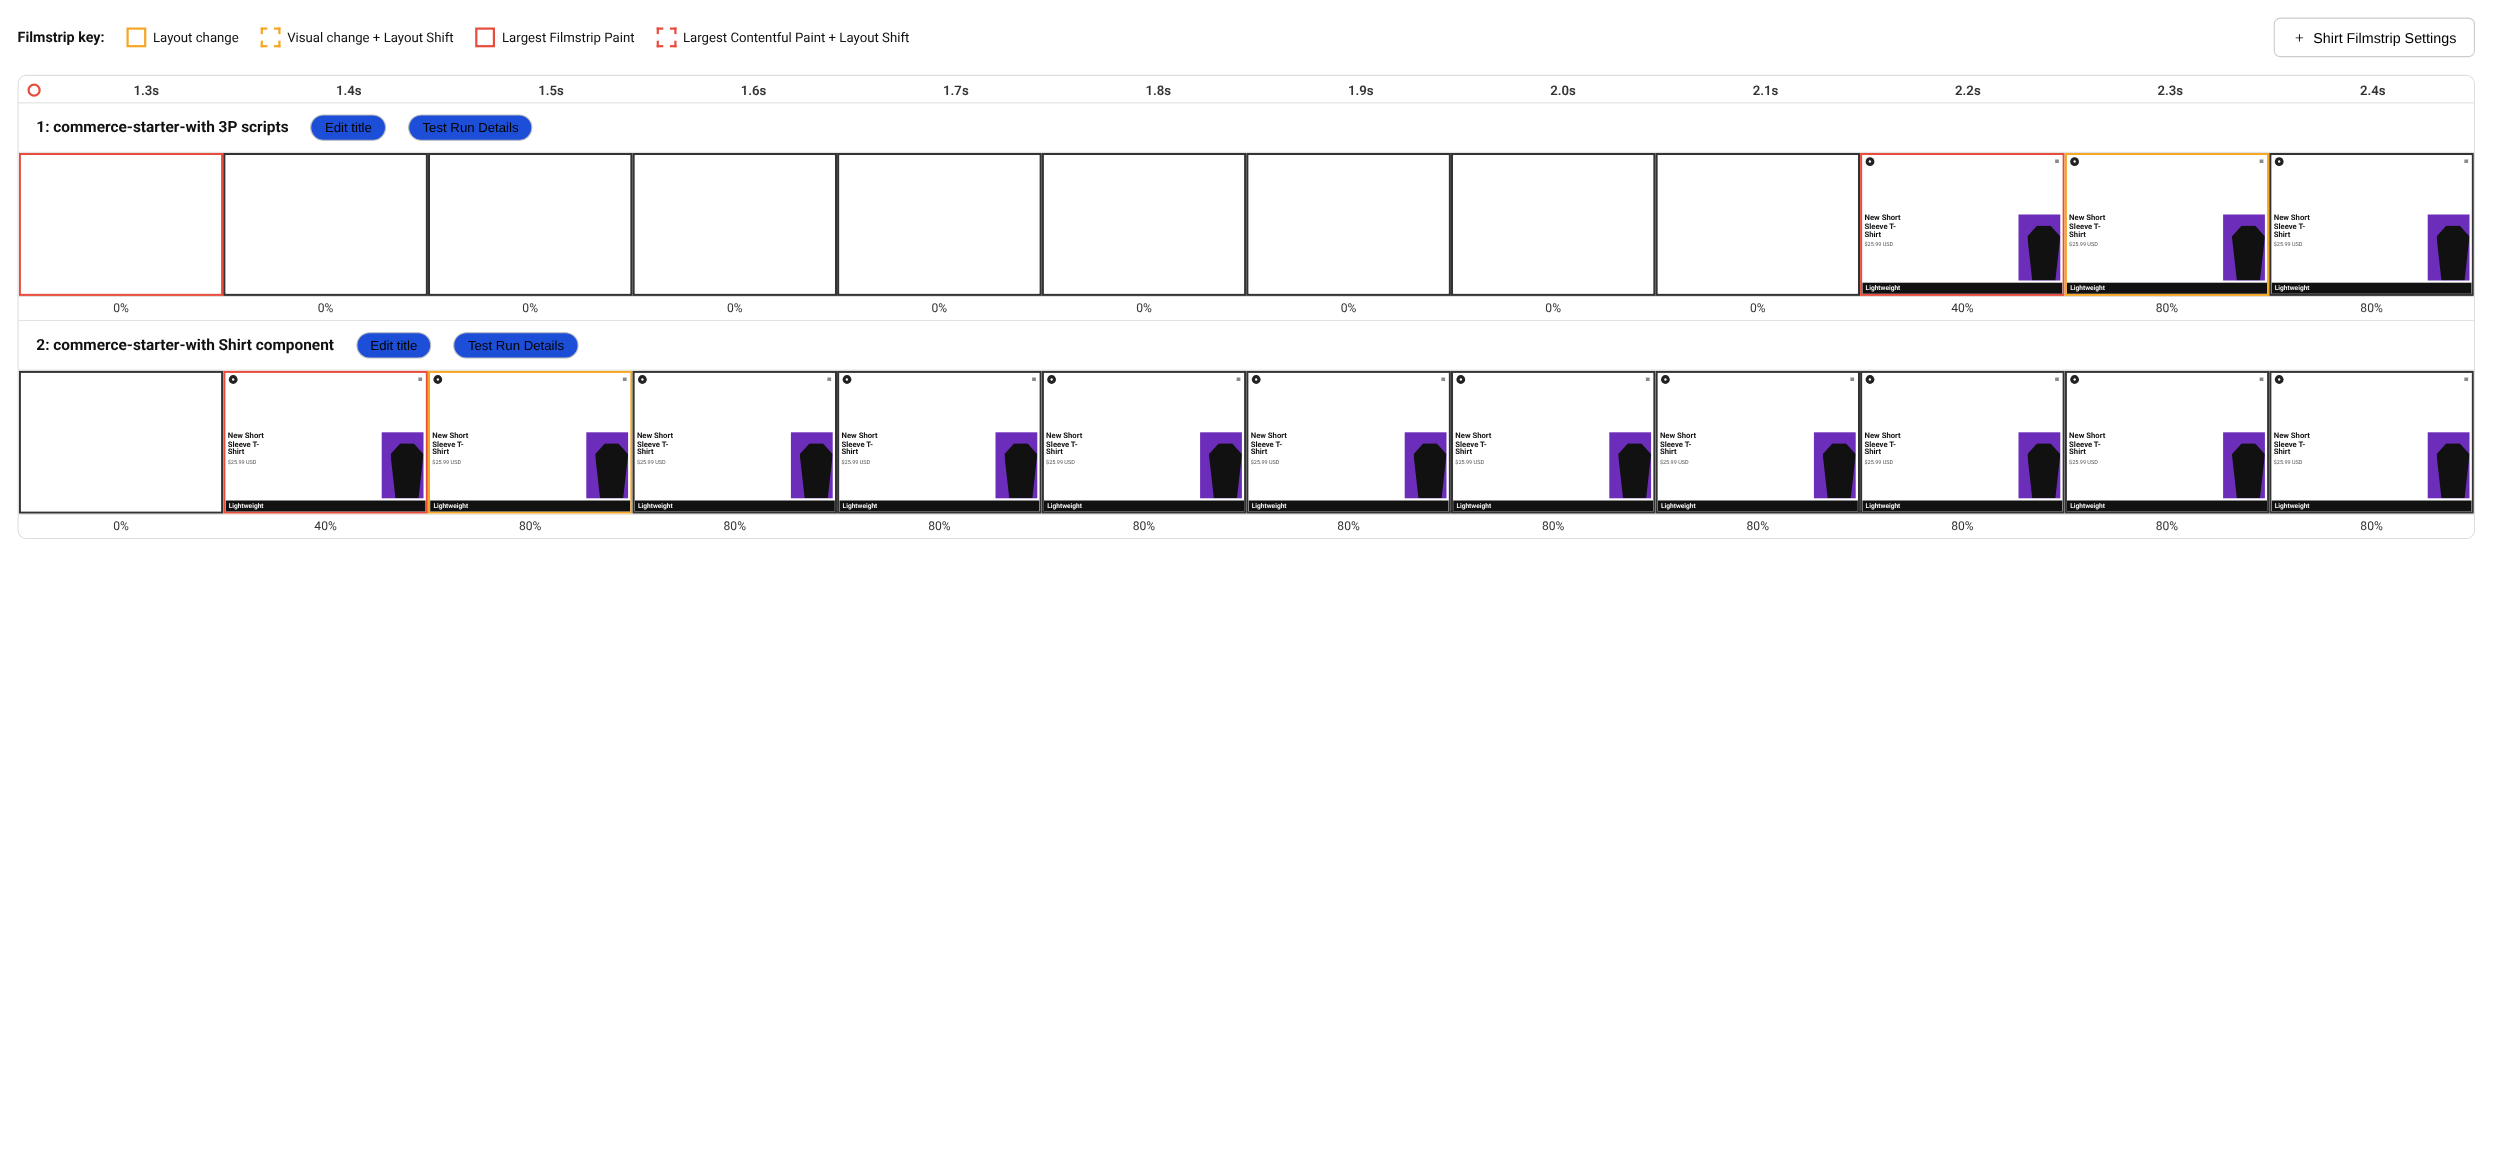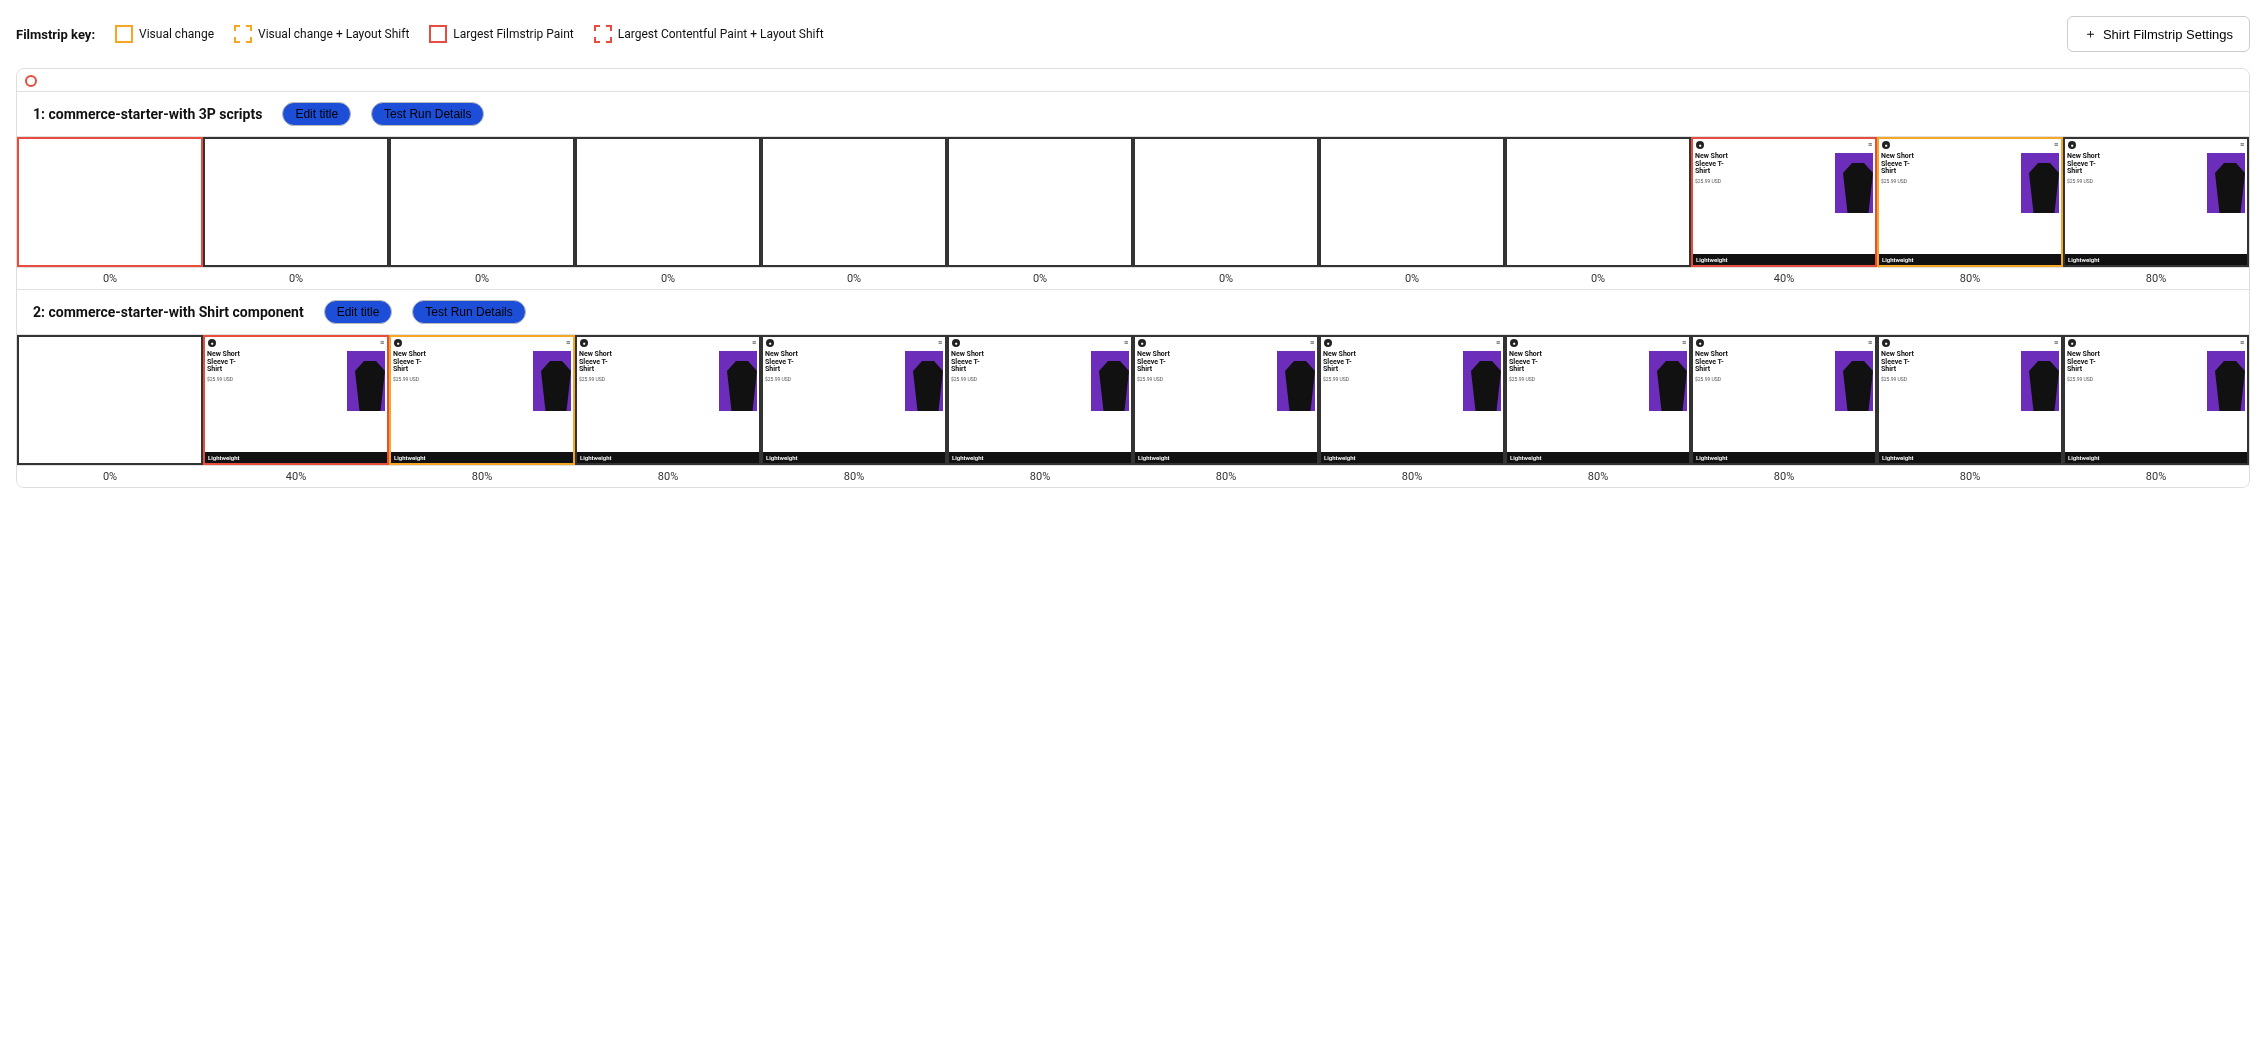--- a/index.html
+++ b/index.html
@@ -205,20 +205,21 @@
       justify-content: center;
       color: white;
       font-size: 5px;
     }
 
     .product-body {
       flex: 1;
       display: flex;
       gap: 0;
       padding: 2px;
+      margin-top: 40px;
     }
 
     .product-text-area {
       flex: 1;
       display: flex;
       flex-direction: column;
       gap: 2px;
     }
 
     .product-text-title {
@@ -283,21 +284,21 @@
   </style>
 </head>
 <body>
 
 <div class="top-bar">
   <div class="legend">
     <span class="legend-label">Filmstrip key:</span>
 
     <div class="legend-item">
       <div class="legend-box legend-box-solid-yellow"></div>
-      <span>Visual change</span>
+      <span>Layout change</span>
     </div>
 
     <div class="legend-item">
       <div class="legend-box legend-box-dashed-yellow"></div>
       <span>Visual change + Layout Shift</span>
     </div>
 
     <div class="legend-item">
       <div class="legend-box legend-box-solid-red"></div>
       <span>Largest Filmstrip Paint</span>
@@ -312,20 +313,34 @@
   <button class="adjust-btn">
     <span>＋</span>
     <span>Shirt Filmstrip Settings</span>
   </button>
 </div>
 
 <div class="filmstrip-container">
 
   <div class="timeline-row">
     <div class="timeline-dot"></div>
+    <div class="timeline-labels" id="timeline-labels-row">
+    <div class="timeline-tick">1.3s</div>
+        <div class="timeline-tick">1.4s</div>
+        <div class="timeline-tick">1.5s</div>
+        <div class="timeline-tick">1.6s</div>
+        <div class="timeline-tick">1.7s</div>
+        <div class="timeline-tick">1.8s</div>
+        <div class="timeline-tick">1.9s</div>
+        <div class="timeline-tick">2.0s</div>
+        <div class="timeline-tick">2.1s</div>
+        <div class="timeline-tick">2.2s</div>
+        <div class="timeline-tick">2.3s</div>
+        <div class="timeline-tick">2.4s</div>
+      </div>
   </div>
 
   <div class="run-section">
     <div class="run-header">
       <span class="run-title">1: commerce-starter-with 3P scripts</span>
       <button class="run-btn">Edit title</button>
       <button class="run-btn">Test Run Details</button>
     </div>
 
     <div class="frames-row" id="run1-frames">

